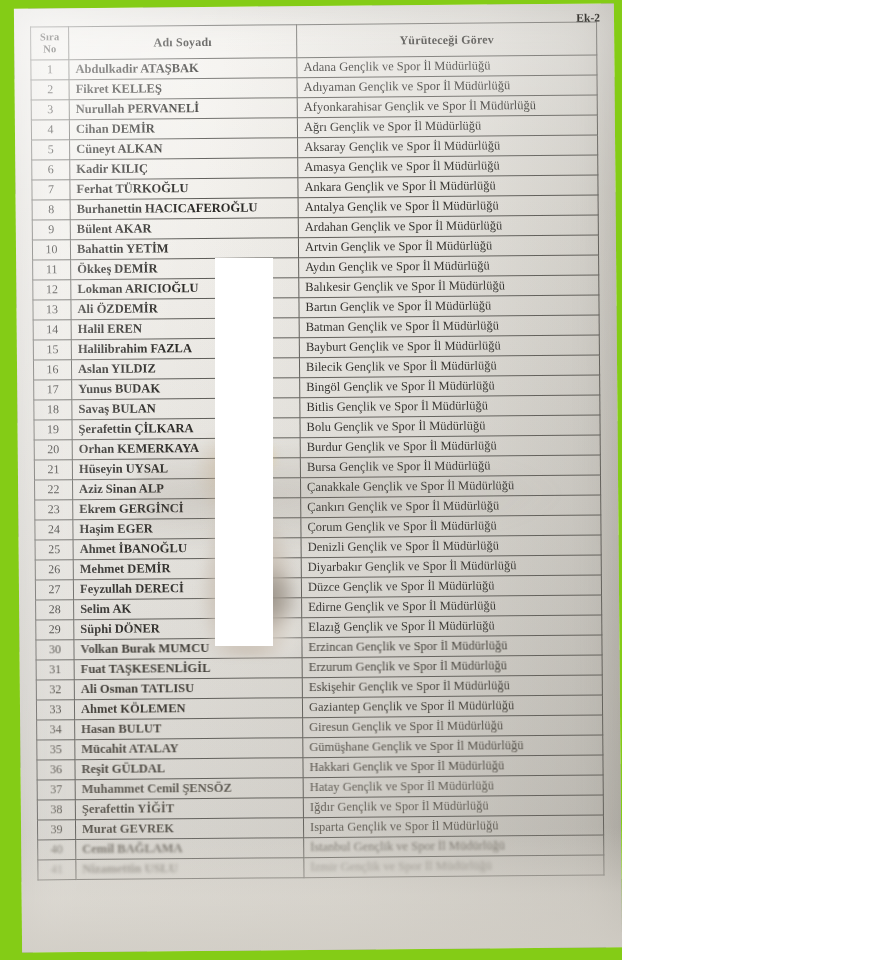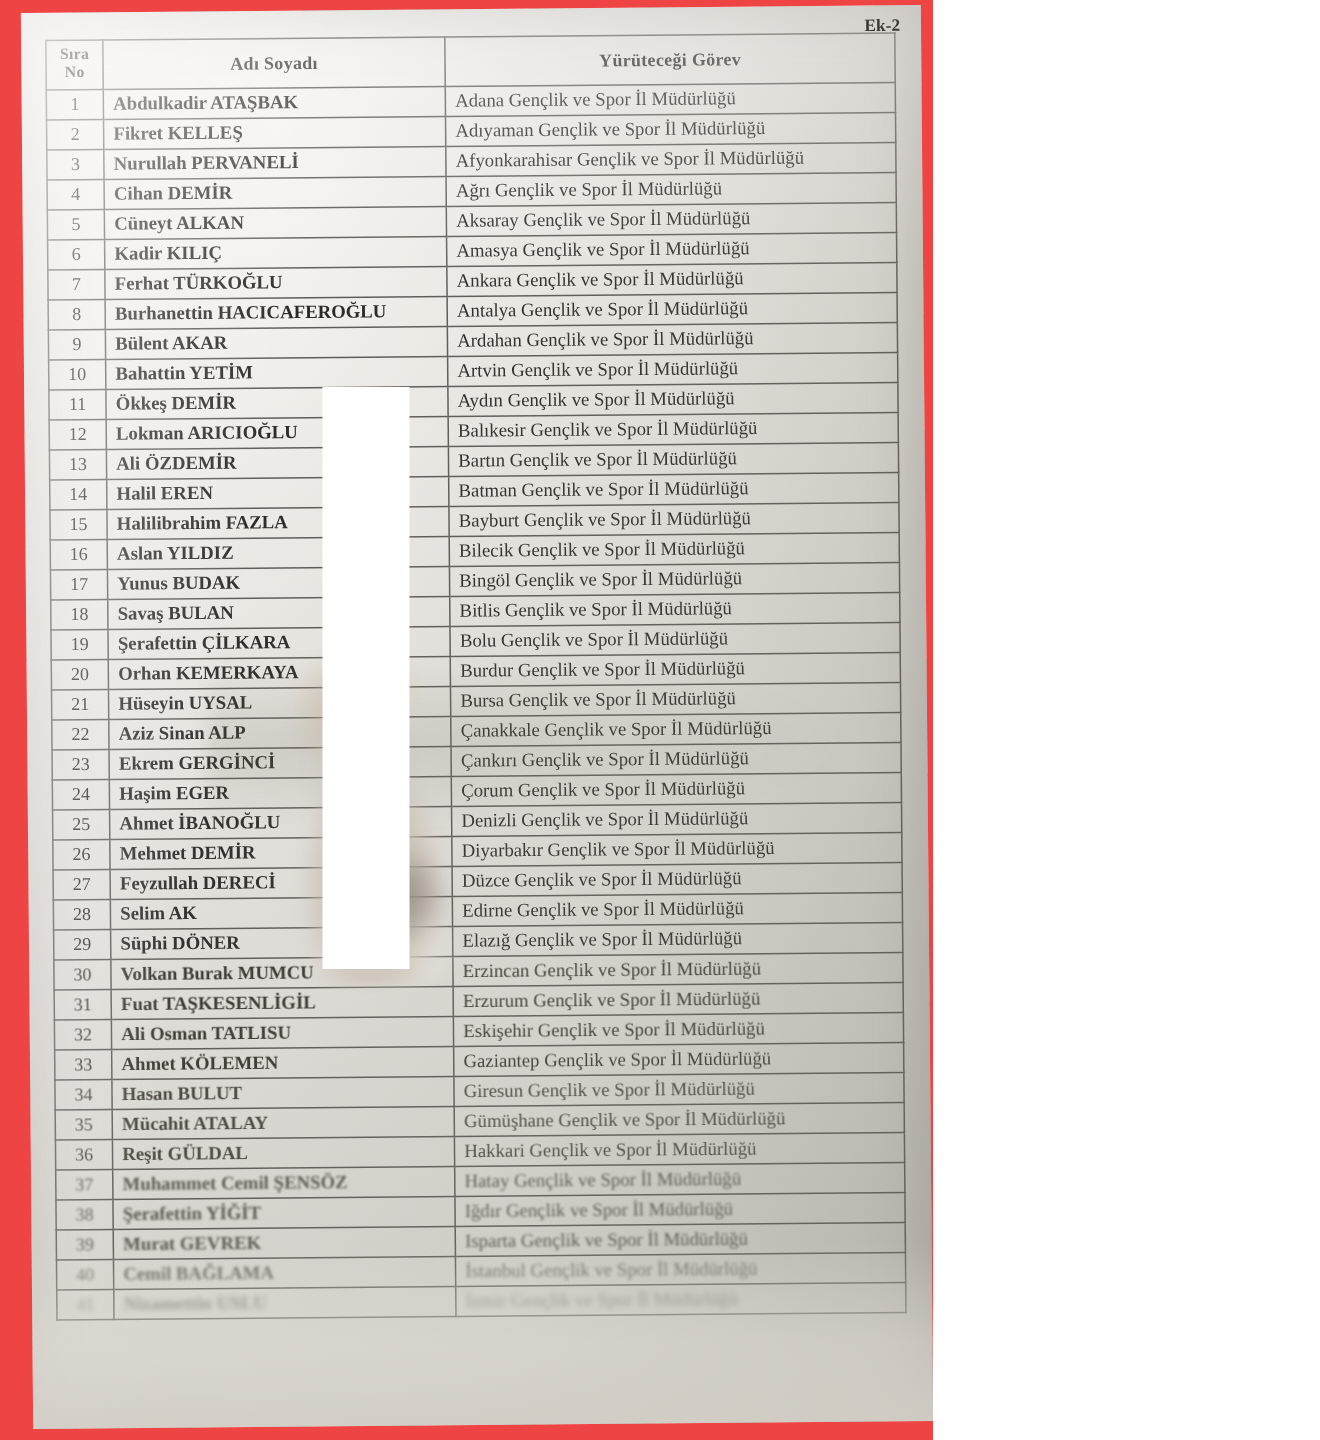--- a/index.html
+++ b/index.html
@@ -12,21 +12,21 @@
     height: 960px;
     overflow: hidden;
     font-family: "Liberation Serif", serif;
   }
 
   
   #page {
     position: relative;
     width: 880px;
     height: 960px;
-    background: #ef4444;
+    background: #84cc16;
   }
 
   
   #sheet {
     position: absolute;
     left: 18px;
     top: 6px;
     width: 600px;
     height: 944px;
     background:

